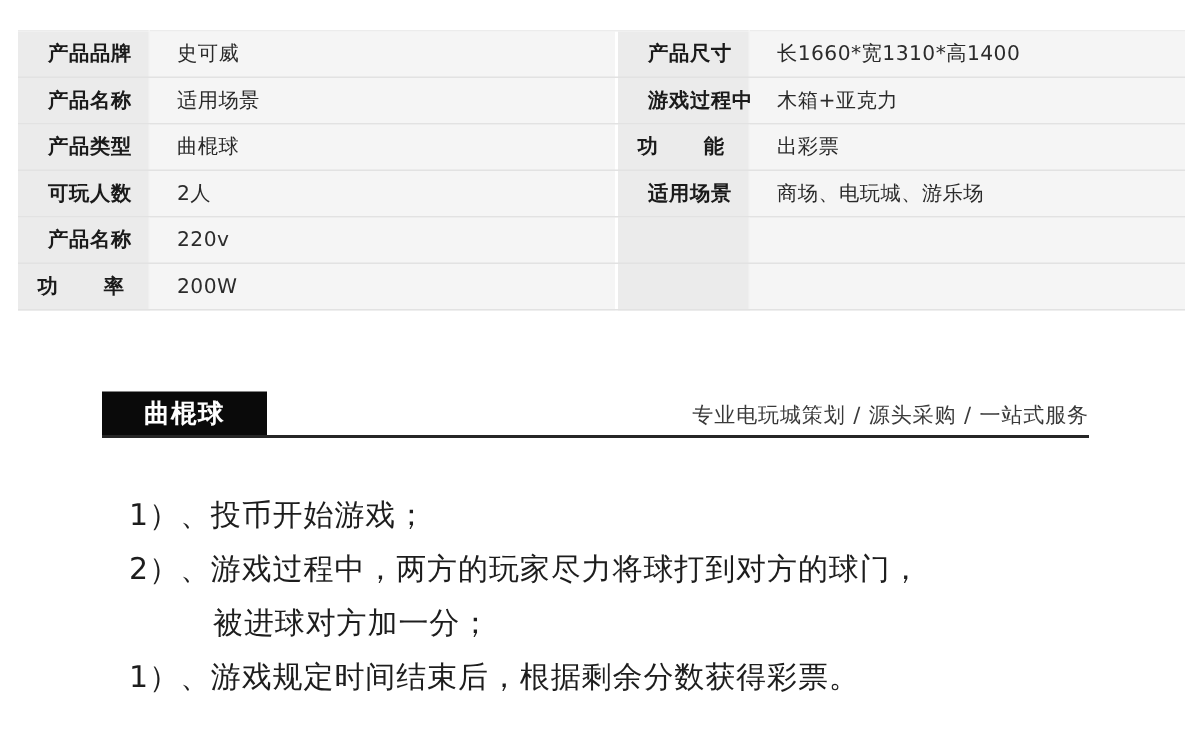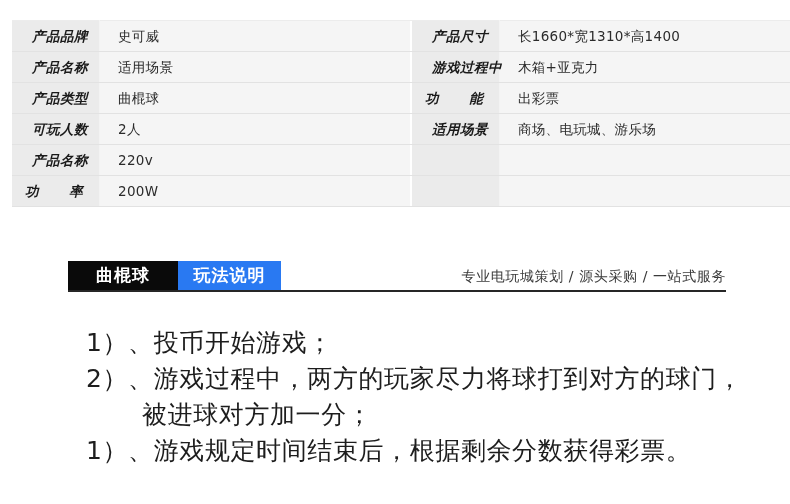--- a/index.html
+++ b/index.html
@@ -43,21 +43,20 @@
     color: #1a1a1a;
     text-align: center;
     letter-spacing: 0.5px;
     width: 87px;
     border-right: 1px solid #f3f3f3;
   }
   .cell-label-inner {
     display: block;
     padding: 0 20px;
     white-space: nowrap;
-    font-style: italic;
   }
   .cell-value {
     background: #f5f5f5;
     color: #2b2b2b;
     padding-left: 18px !important;
     letter-spacing: 0.3px;
   }
   .cell-value-left { width: 292px; }
   .cell-gap { width: 2px; background: #ffffff; border-bottom-color: #ffffff; }
   .cell-label-r { width: 87px; }
@@ -124,21 +123,21 @@
   }
 
   
   .rules-list {
     position: absolute;
     left: 86px;
     top: 325px;
     width: 670px;
   }
   .rule-item {
-    font-size: 25px;
+    font-size: 20px;
     color: #1d1d1d;
     line-height: 36px;
     letter-spacing: 0.6px;
     white-space: nowrap;
   }
   .rule-cont {
     padding-left: 56px;
   }
 </style>
 </head>
@@ -211,21 +210,20 @@
           <span class="cell-label-inner"></span>
         </td>
       <td class="cell-value cell-value-right"></td>
     </tr>
   </tbody>
 </table>
 
 <div class="section-header">
   <div class="sh-tabs">
     <div class="sh-tab-dark">曲棍球</div>
-    <div class="sh-tab-blue">玩法说明</div>
   </div>
   <div class="sh-tagline">专业电玩城策划 / 源头采购 / 一站式服务</div>
   <div class="sh-rule"></div>
 </div>
 
 <div class="rules-list">
   <div class="rule-item">1）、投币开始游戏；</div>
   <div class="rule-item">2）、游戏过程中，两方的玩家尽力将球打到对方的球门，</div>
   <div class="rule-item rule-cont">被进球对方加一分；</div>
   <div class="rule-item">1）、游戏规定时间结束后，根据剩余分数获得彩票。</div>

